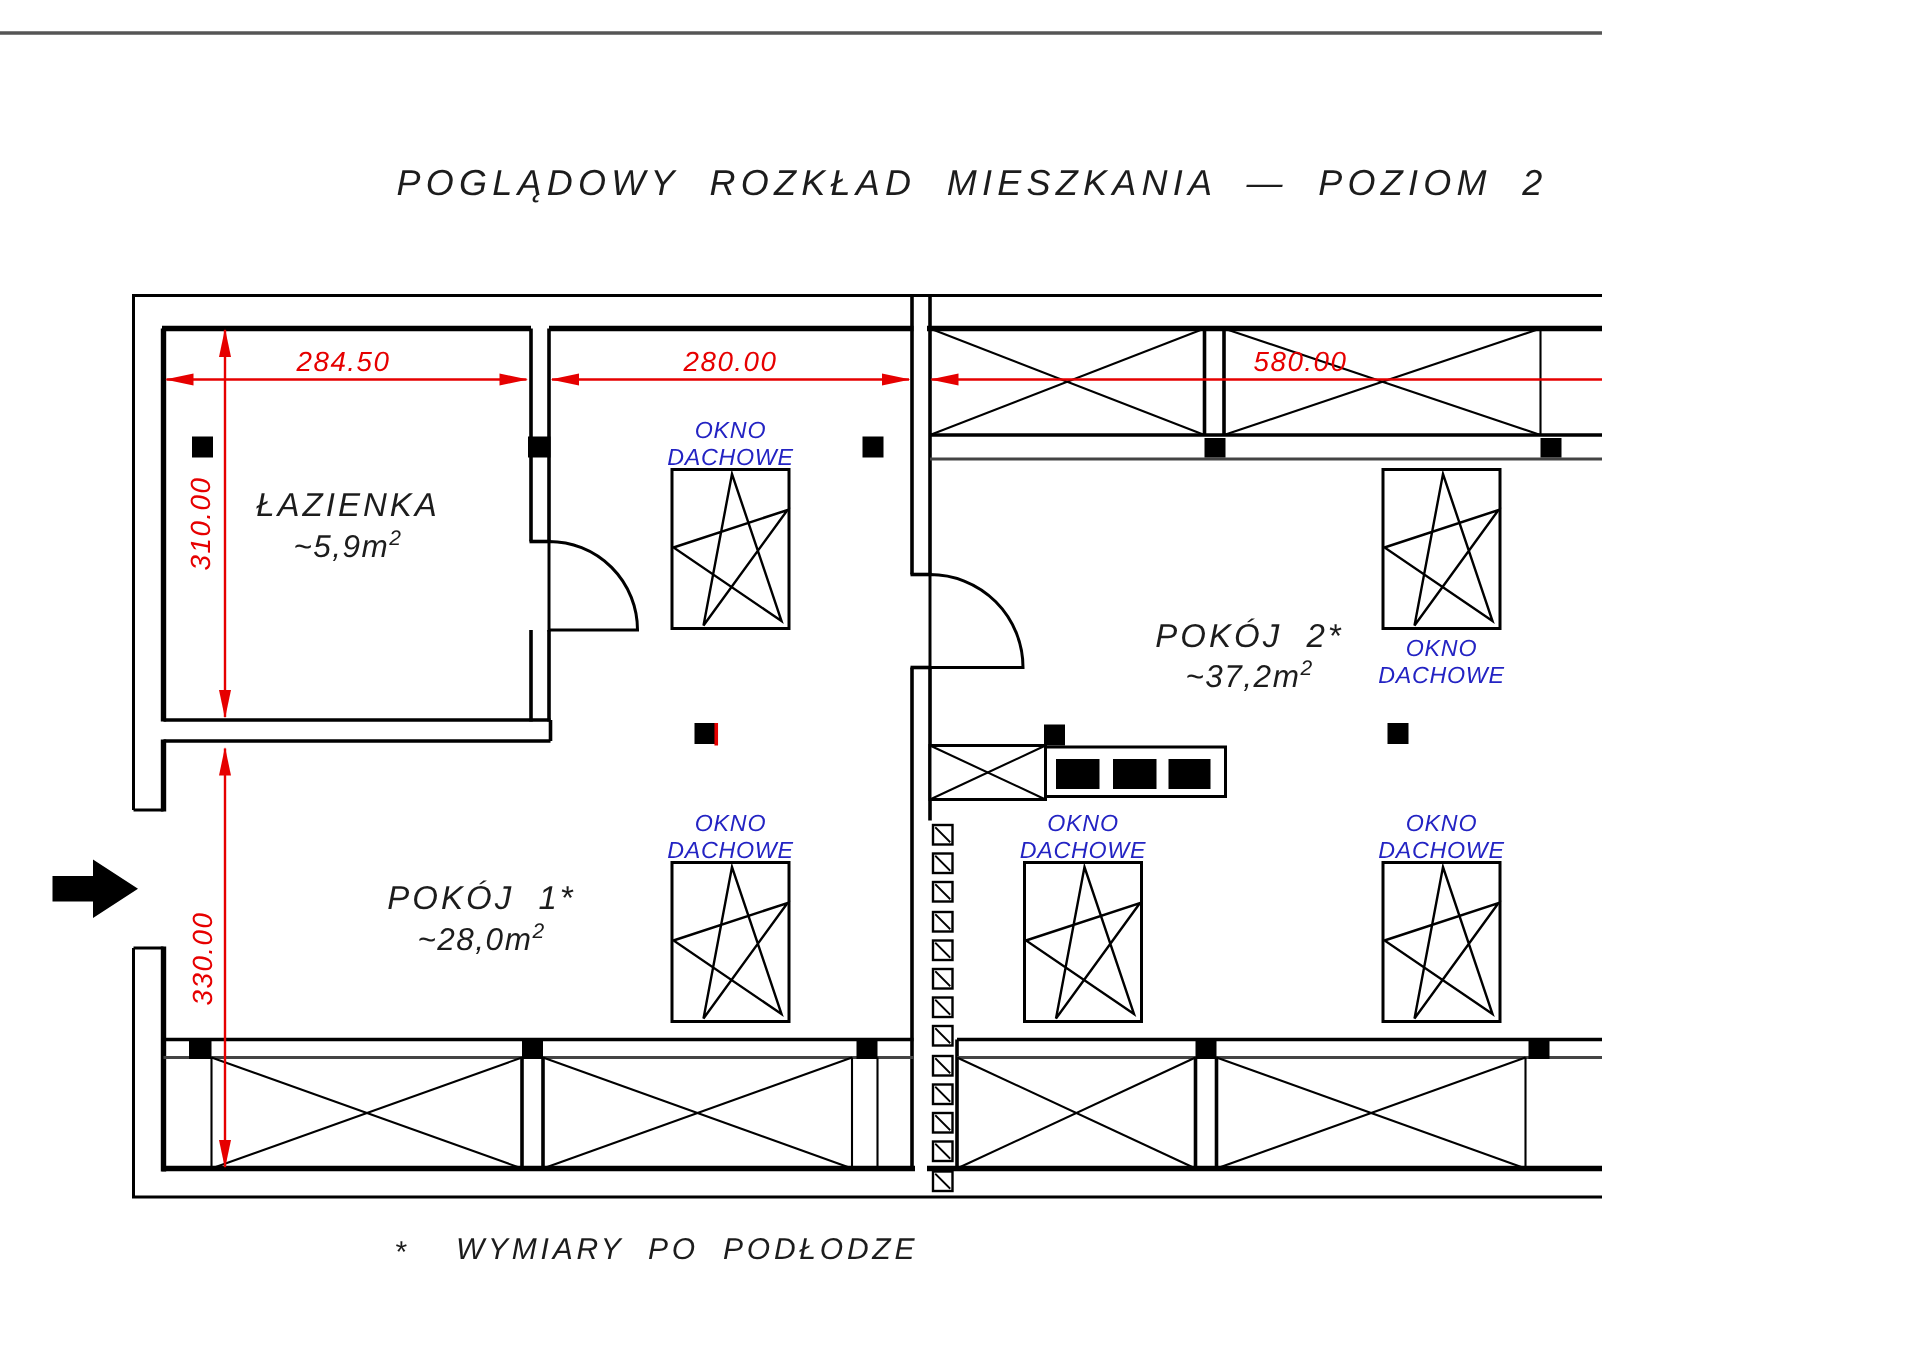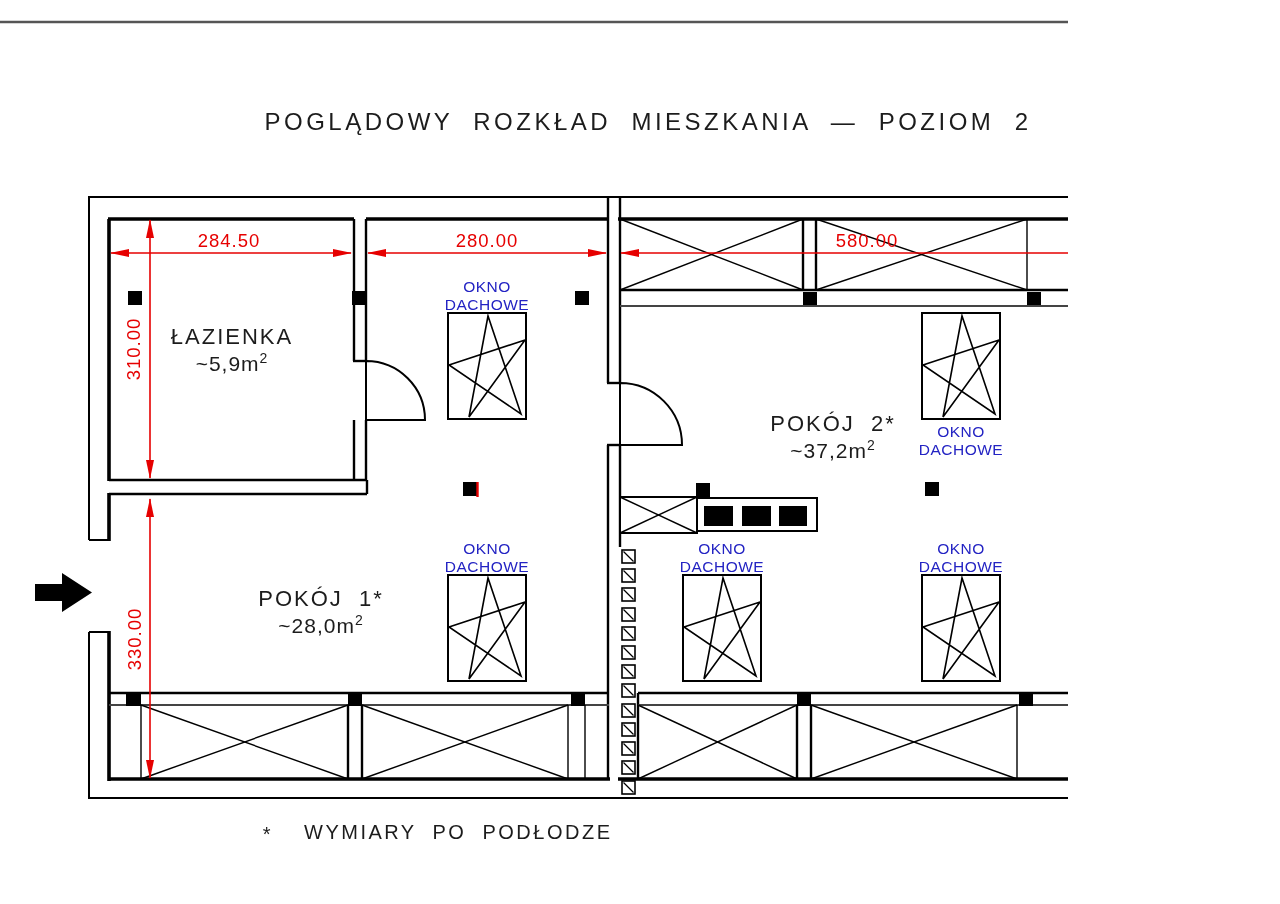--- a/index.html
+++ b/index.html
@@ -1,20 +1,20 @@
 <!DOCTYPE html>
 <html style="--wall: #000000; --dim: #e60000; --win: #2323c3; --ink: #1c1c1c; --frame: #555555;"><head>
 <meta charset="utf-8">
 <style>
   :root{
     --wall:#000000; --dim:#e60000; --win:#2323c3; --ink:#1c1c1c; --frame:#555555;
   }
   html,body{margin:0;padding:0;background:#ffffff;}
   .page{position:relative;width:1068px;height:904px;background:#ffffff;overflow:hidden;
-        font-family:"Liberation Sans", sans-serif;}
+        font-family:"Liberation Sans", sans-serif;font-style:italic;}
   svg text{white-space:pre;font-family:"Liberation Sans", sans-serif;}
   .thin{stroke:var(--wall);stroke-width:2;fill:none;}
   .thick{stroke:var(--wall);stroke-width:3.6;fill:none;}
   .med{stroke:var(--wall);stroke-width:2.4;fill:none;}
   .lite{stroke:var(--wall);stroke-width:1.4;fill:none;}
   .gray{stroke:#444444;stroke-width:2;fill:none;}
   .dimline{stroke:var(--dim);stroke-width:1.6;fill:none;}
   .dimarrow{fill:var(--dim);stroke:none;}
   .dimtxt{fill:var(--dim);font-size:18.5px;letter-spacing:1px;}
   .roomname{fill:var(--ink);font-size:22px;letter-spacing:2px;}

